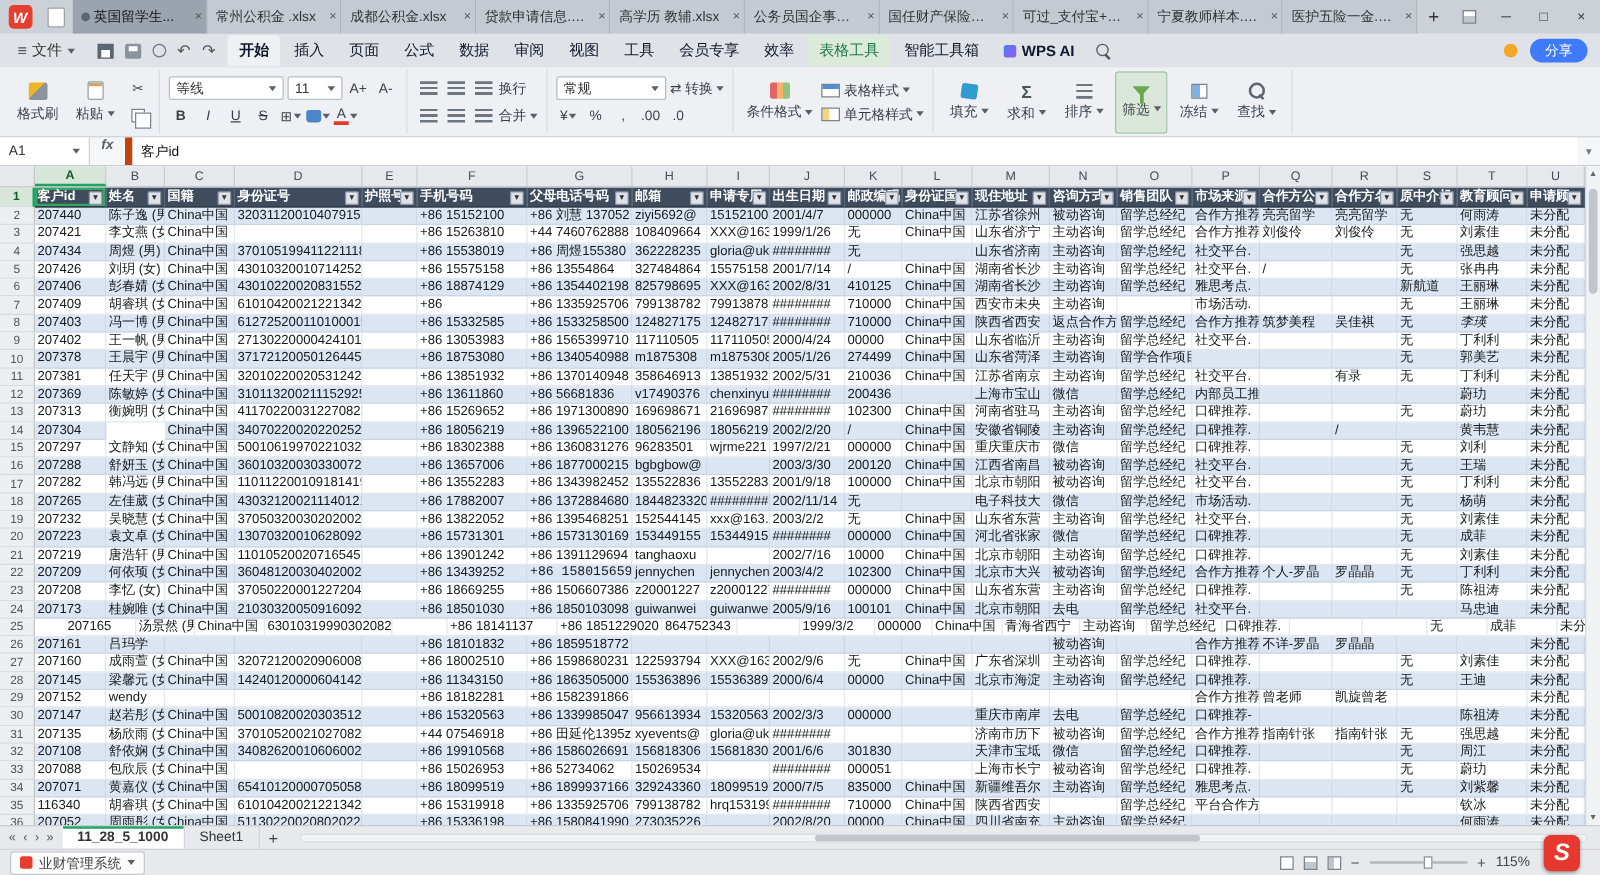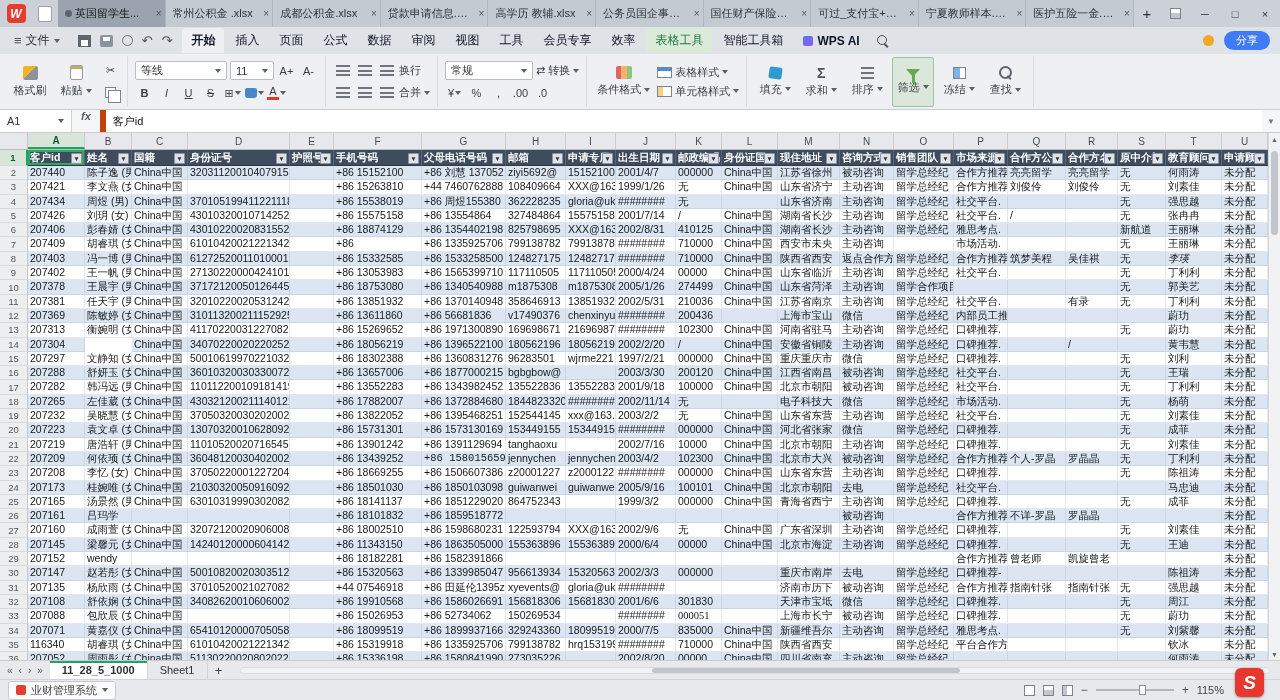--- a/index.html
+++ b/index.html
@@ -1039,21 +1039,21 @@
             <div class="cell" style="width: 60px;">留学总经纪</div>
             <div class="cell" style="width: 54px;">社交平台.</div>
             <div class="cell" style="width: 58px;"></div>
             <div class="cell" style="width: 52px;"></div>
             <div class="cell" style="width: 48px;"></div>
             <div class="cell" style="width: 56px;">马忠迪</div>
             <div class="cell" style="width: 46px;">未分配</div>
           </div>
           <div class="grow">
             <div class="rownum">25</div>
-            <div class="cell" style="width: 57px;">207165</div>
+            <div class="cell" style="width: 57px; margin-left: 24px;">207165</div>
             <div class="cell" style="width: 47px;">汤景然 (男</div>
             <div class="cell" style="width: 56px;">China中国</div>
             <div class="cell" style="width: 102px;">630103199903020823</div>
             <div class="cell" style="width: 44px;"></div>
             <div class="cell" style="width: 88px;">+86 18141137</div>
             <div class="cell" style="width: 84px;">+86 1851229020</div>
             <div class="cell" style="width: 60px;">864752343</div>
             <div class="cell" style="width: 50px;"></div>
             <div class="cell" style="width: 60px;">1999/3/2</div>
             <div class="cell" style="width: 46px;">000000</div>
@@ -1241,21 +1241,21 @@
             <div class="cell" style="width: 57px;">207088</div>
             <div class="cell" style="width: 47px;">包欣辰 (女</div>
             <div class="cell" style="width: 56px;">China中国</div>
             <div class="cell" style="width: 102px;"></div>
             <div class="cell" style="width: 44px;"></div>
             <div class="cell" style="width: 88px;">+86 15026953</div>
             <div class="cell" style="width: 84px;">+86 52734062</div>
             <div class="cell" style="width: 60px;">150269534</div>
             <div class="cell" style="width: 50px;"></div>
             <div class="cell" style="width: 60px;">########</div>
-            <div class="cell" style="width: 46px; font-family: Liberation Serif, serif;">000051</div>
+            <div class="cell" style="width: 46px;">000051</div>
             <div class="cell" style="width: 56px;"></div>
             <div class="cell" style="width: 62px;">上海市长宁</div>
             <div class="cell" style="width: 54px;">被动咨询</div>
             <div class="cell" style="width: 60px;">留学总经纪</div>
             <div class="cell" style="width: 54px;">口碑推荐.</div>
             <div class="cell" style="width: 58px;"></div>
             <div class="cell" style="width: 52px;"></div>
             <div class="cell" style="width: 48px;">无</div>
             <div class="cell" style="width: 56px;">蔚玏</div>
             <div class="cell" style="width: 46px;">未分配</div>

